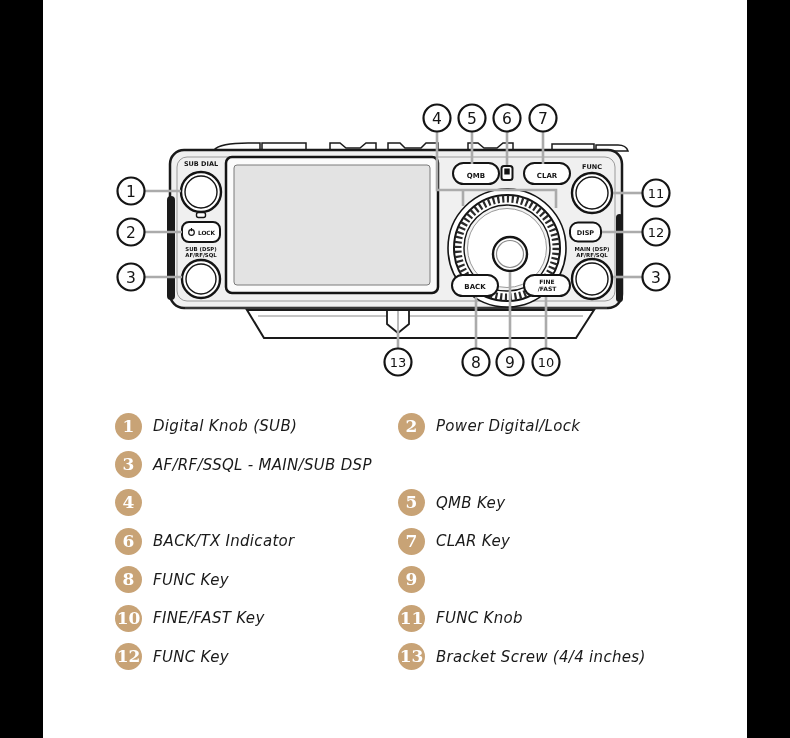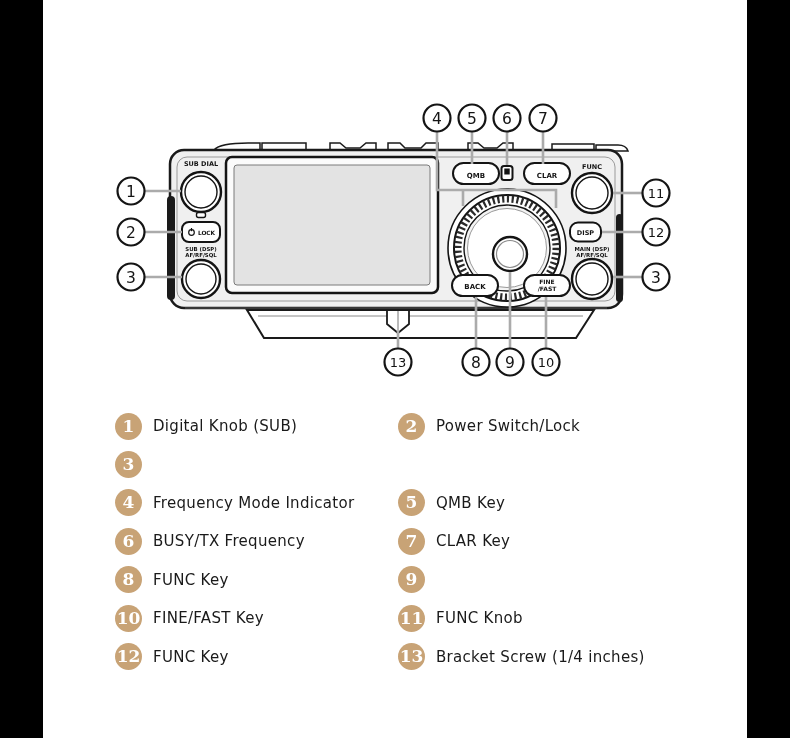--- a/index.html
+++ b/index.html
@@ -21,21 +21,21 @@
   .cell.wide { width:auto; }
   .badge {
     width:27px; height:27px; border-radius:50%;
     background:var(--accent,#c8a376); color:#ffffff;
     display:flex; align-items:center; justify-content:center;
     font-family:"DejaVu Serif", serif; font-weight:bold; font-size:17px;
     flex:0 0 27px; line-height:1;
   }
   .llabel {
     margin-left:11px; font-size:15px; color:var(--ink,#1a1a1a);
-    letter-spacing:0.3px; white-space:nowrap;
+    letter-spacing:0.3px; white-space:nowrap;font-style:italic;
   }
 </style>
 </head>
 <body>
 
 <div class="canvas">
   <div class="bar left"></div>
   <div class="bar right"></div>
 
   <svg class="diagram" width="790" height="400" viewBox="0 0 790 400">
@@ -202,42 +202,42 @@
   </svg>
 
   <div class="legend">
     <div class="lrow">
       <div class="cell">
         <span class="badge">1</span>
         <span class="llabel">Digital Knob (SUB)</span>
       </div>
       <div class="cell rightcol">
         <span class="badge">2</span>
-        <span class="llabel">Power Switch/Lock</span>
+        <span class="llabel">Power Digital/Lock</span>
       </div>
     </div>
     <div class="lrow">
       <div class="cell wide">
         <span class="badge">3</span>
+        <span class="llabel">AF/RF/SSQL - MAIN/SUB DSP</span>
       </div>
     </div>
     <div class="lrow">
       <div class="cell">
         <span class="badge">4</span>
-        <span class="llabel">Frequency Mode Indicator</span>
       </div>
       <div class="cell rightcol">
         <span class="badge">5</span>
         <span class="llabel">QMB Key</span>
       </div>
     </div>
     <div class="lrow">
       <div class="cell">
         <span class="badge">6</span>
-        <span class="llabel">BUSY/TX Frequency</span>
+        <span class="llabel">BACK/TX Indicator</span>
       </div>
       <div class="cell rightcol">
         <span class="badge">7</span>
         <span class="llabel">CLAR Key</span>
       </div>
     </div>
     <div class="lrow">
       <div class="cell">
         <span class="badge">8</span>
         <span class="llabel">FUNC Key</span>
@@ -256,17 +256,17 @@
         <span class="llabel">FUNC Knob</span>
       </div>
     </div>
     <div class="lrow">
       <div class="cell">
         <span class="badge">12</span>
         <span class="llabel">FUNC Key</span>
       </div>
       <div class="cell rightcol">
         <span class="badge">13</span>
-        <span class="llabel">Bracket Screw (1/4 inches)</span>
+        <span class="llabel">Bracket Screw (4/4 inches)</span>
       </div>
     </div>
   </div>
 </div>
 
 </body></html>

